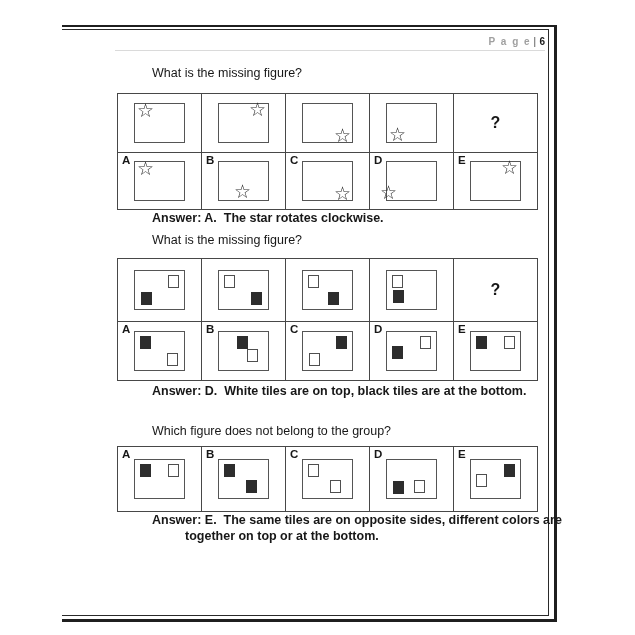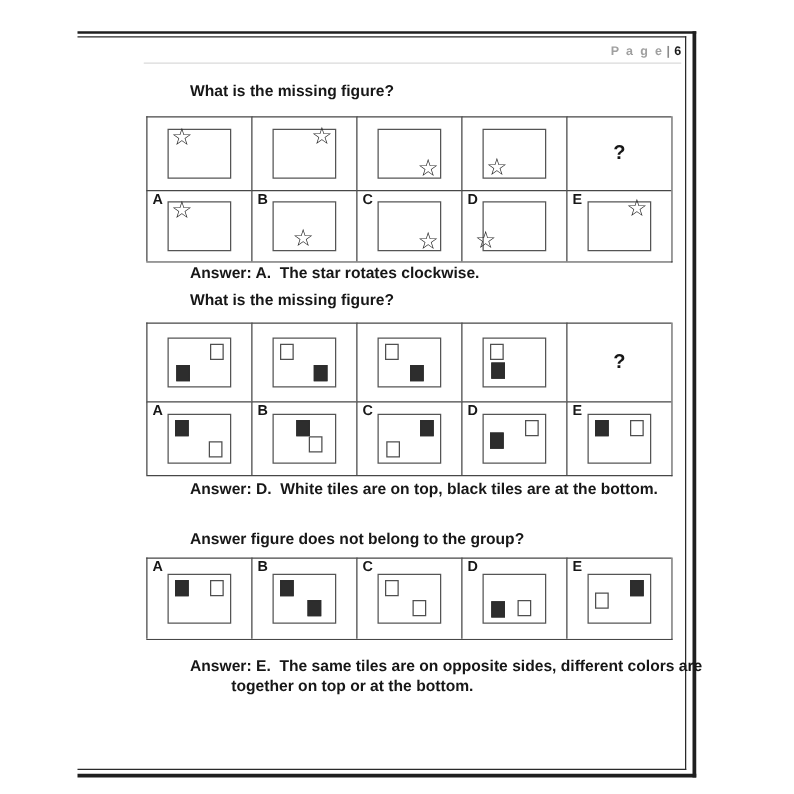--- a/index.html
+++ b/index.html
@@ -21,28 +21,28 @@
   
   .page-header{
     position:absolute;top:36px;right:90px;font-size:10px;letter-spacing:1.5px;
     color:#a0a0a0;font-weight:600;text-align:center;
   }
   .page-header .sep{color:#8a8a8a;margin:0 2px;}
   .page-header .num{color:#1a1a1a;font-weight:800;letter-spacing:0;}
   .header-rule{position:absolute;top:50px;left:115px;width:430px;height:1px;background:#dadada;}
   
   .prompt{
-    position:absolute;left:152px;margin:0;font-size:12.5px;font-weight:700;color:#171717;
+    position:absolute;left:152px;margin:0;font-size:12.5px;font-weight:400;color:#171717;
   }
   .answer{
     position:absolute;left:152px;margin:0;font-size:12.5px;font-weight:800;color:#171717;
     width:398px;line-height:16px;padding-left:33px;text-indent:-33px;
   }
   .p1{top:66px}.p2{top:233px}.p3{top:424px}
-  .a1{top:210px}.a2{top:383px}.a3{top:525px}
+  .a1{top:210px}.a2{top:383px}.a3{top:512px}
   
   .grid{
     position:absolute;left:117px;width:420px;
     border-right:1px solid #474747;border-bottom:1px solid #474747;
     box-sizing:content-box;background:#fff;
   }
   .g1{top:93px}.g2{top:258px}.g3{top:446px}
   .grow{display:flex;}
   .gcell{
     flex:1 1 0;position:relative;display:flex;align-items:center;justify-content:center;
@@ -205,21 +205,21 @@
         <span class="cell-label">E</span>
         <div class="mini">
           <div class="tile tile-black" style="left: 5px; top: 4px;"></div>
           <div class="tile tile-white" style="right: 5px; top: 4px;"></div>
         </div>
       </div>
     </div>
   </div>
 <p class="answer a2">Answer: D.&nbsp; White tiles are on top, black tiles are at the bottom.</p>
 
-<h2 class="prompt p3">Answer figure does not belong to the group?</h2>
+<h2 class="prompt p3">Which figure does not belong to the group?</h2>
 <div class="grid g3">
     <div class="grow row-opt">
       <div class="gcell">
         <span class="cell-label">A</span>
         <div class="mini">
           <div class="tile tile-black" style="left: 5px; top: 4px;"></div>
           <div class="tile tile-white" style="right: 5px; top: 4px;"></div>
         </div>
       </div>
       <div class="gcell">

